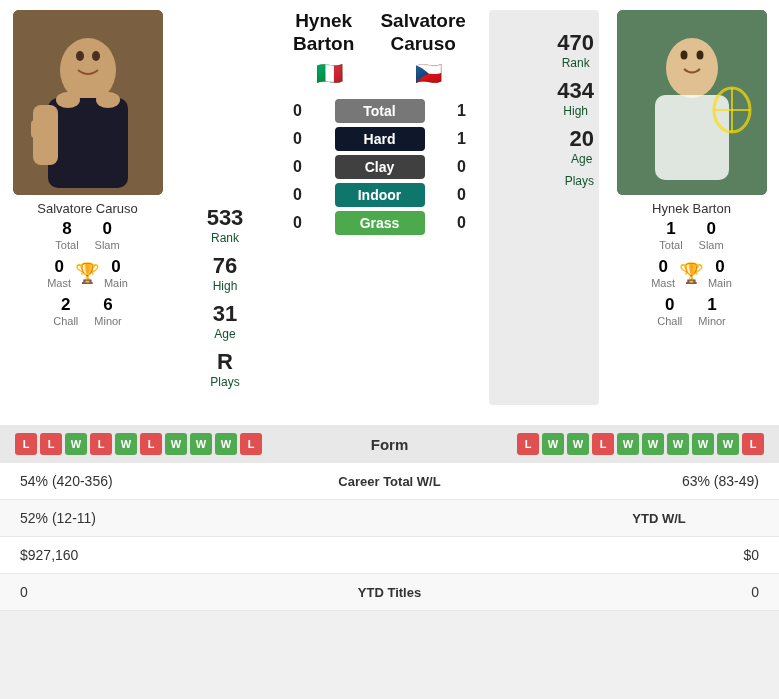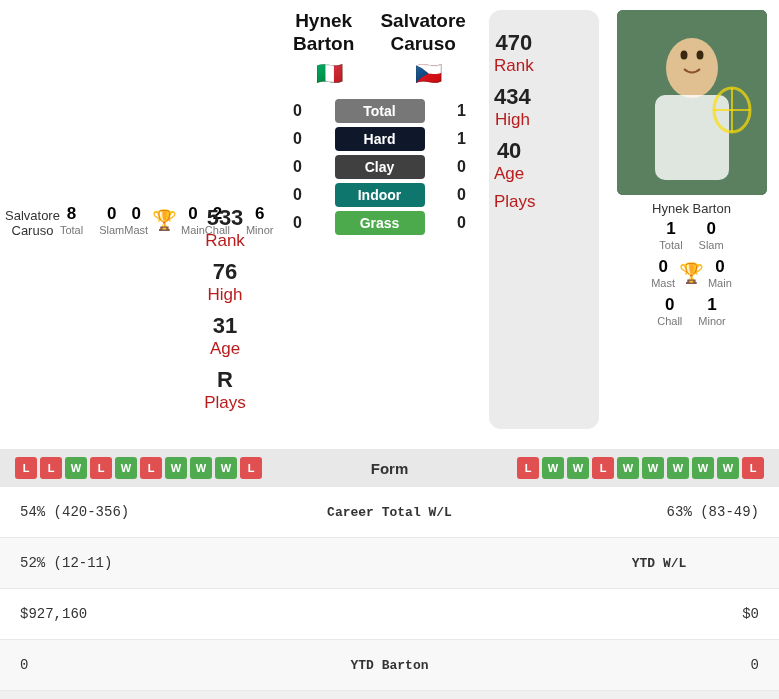--- a/index.html
+++ b/index.html
@@ -19,22 +19,22 @@
     }
 
     .stat-block .big-num {
       font-size: 22px;
       font-weight: bold;
       color: #222;
       display: block;
     }
 
     .stat-block .big-label {
-      font-size: 17px;
-      color: #b91c1c;
+      font-size: 12px;
+      color: #14532d;
       display: block;
     }
 
     .score-row {
       display: flex;
       align-items: center;
       justify-content: space-between;
       margin: 4px 0;
       padding: 0 5px;
     }
@@ -97,23 +97,22 @@
     }
 
     
     .stats-table {
       width: 100%;
     }
 
     .stats-row {
       display: flex;
       align-items: center;
-      padding: 17px 20px;
+      padding: 10px 20px;
       border-bottom: 1px solid #e8e8e8;
-      font-family: Liberation Mono, monospace;
     }
 
     .stats-row:nth-child(even) {
       background: #f8f8f8;
     }
 
     .stats-left {
       flex: 1;
       text-align: left;
       font-size: 14px;
@@ -136,21 +135,21 @@
     }
 
     .outer-wrapper {
       display: flex;
       flex-direction: row;
       width: 779px;
     }
 
     .left-panel {
       display: flex;
-      flex-direction: row;
+      flex-direction: column;
       align-items: center;
       width: 175px;
       padding: 10px 5px;
       flex-shrink: 0;
     }
 
     .right-panel {
       display: flex;
       flex-direction: column;
       align-items: center;
@@ -166,28 +165,28 @@
       width: 100px;
       padding: 26px 5px;
       flex-shrink: 0;
       justify-content: flex-start;
       padding-top: 10px;
     }
 
     .right-mid-panel {
       display: flex;
       flex-direction: column;
-      align-items: flex-start;
+      align-items: flex-end;
       width: 110px;
       background: #ebebeb;
       padding: 10px 5px;
       flex-shrink: 0;
       justify-content: flex-start;
       margin: 10px 5px;
-      border-radius: 12px;
+      border-radius: 4px;
     }
 
     .center-panel {
       flex: 1;
       display: flex;
       flex-direction: column;
       align-items: center;
       padding: 10px 5px;
     }
 
@@ -389,21 +388,21 @@
         <span class="big-num">470</span>
         <span class="big-label">Rank</span>
       </div>
       <div style="height: 8px;"></div>
       <div class="stat-block">
         <span class="big-num">434</span>
         <span class="big-label">High</span>
       </div>
       <div style="height: 8px;"></div>
       <div class="stat-block">
-        <span class="big-num">40</span>
+        <span class="big-num">20</span>
         <span class="big-label">Age</span>
       </div>
       <div style="height: 8px;"></div>
       <div class="stat-block">
         <span class="big-num"></span>
         <span class="big-label">Plays</span>
       </div>
     </div>
 
     <div class="right-panel">
@@ -499,17 +498,17 @@
       <div class="stats-row">
     <span class="stats-left">52% (12-11)</span>
     <span class="stats-center" style="">YTD W/L</span>
   </div>
       <div class="stats-row">
     <span class="stats-left">$927,160</span>
     <span class="stats-right">$0</span>
   </div>
       <div class="stats-row">
     <span class="stats-left">0</span>
-    <span class="stats-center" style="">YTD Barton</span>
+    <span class="stats-center" style="">YTD Titles</span>
     <span class="stats-right">0</span>
   </div>
     </div>
 </div>
 
 </body></html>

